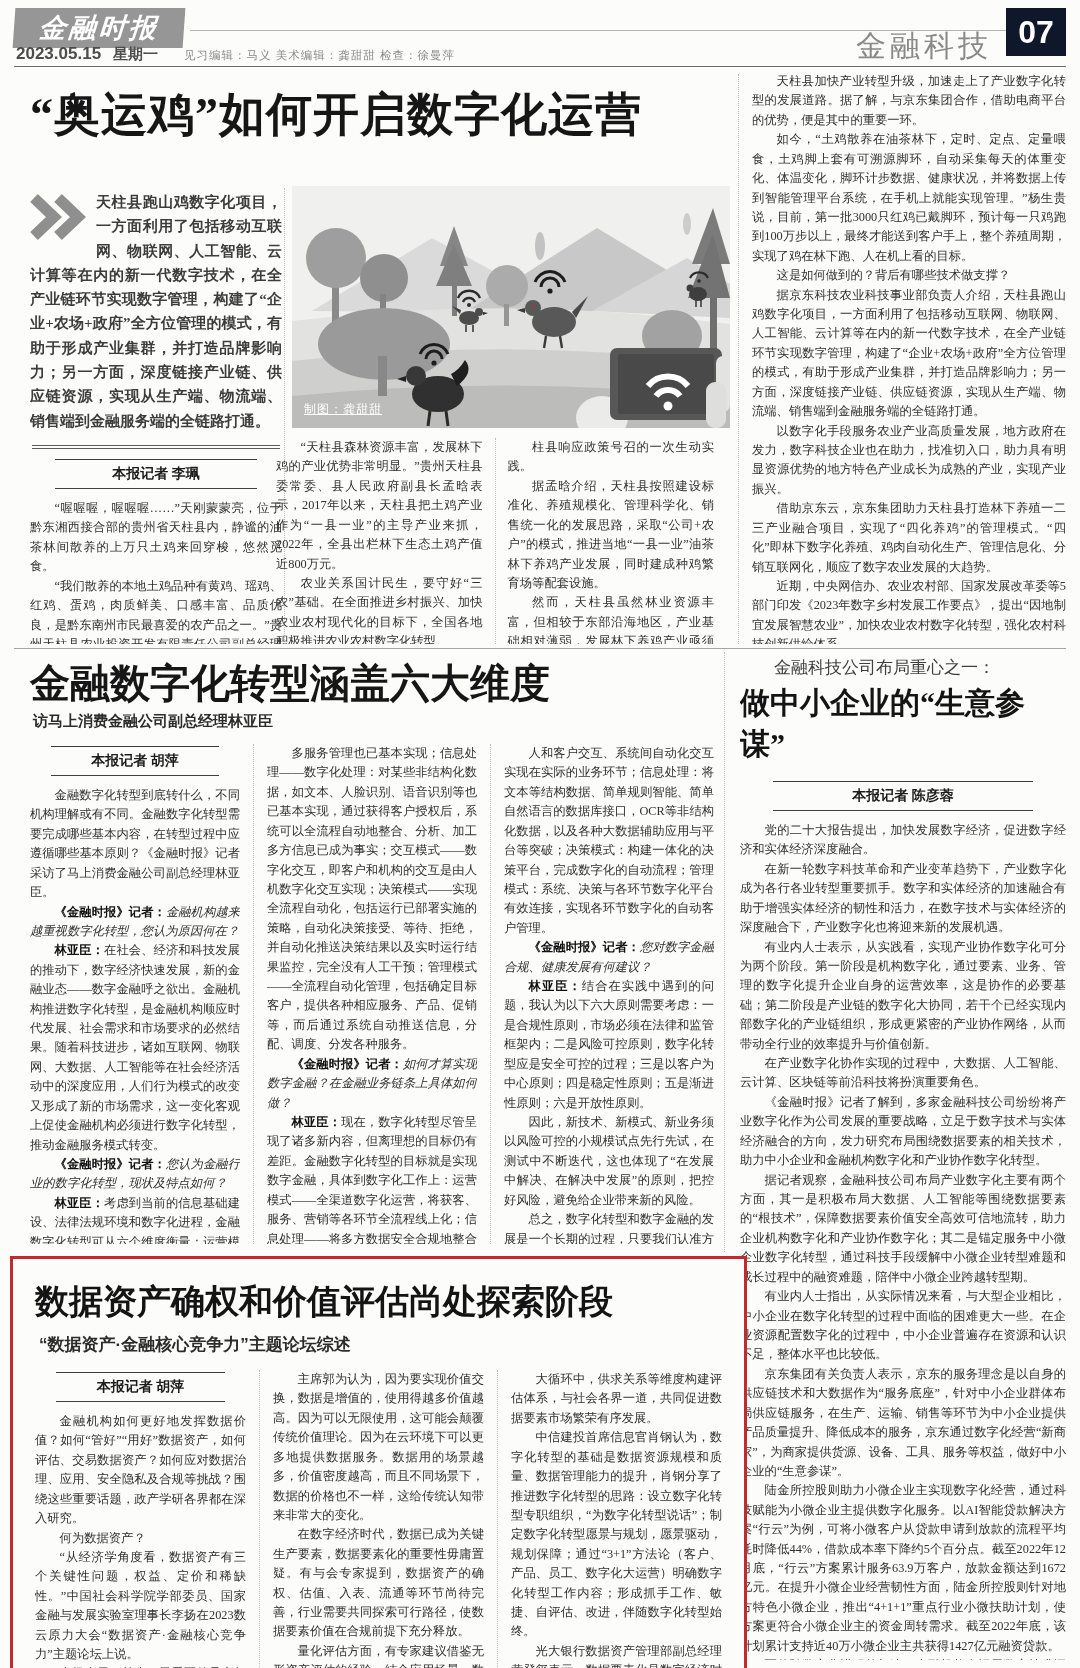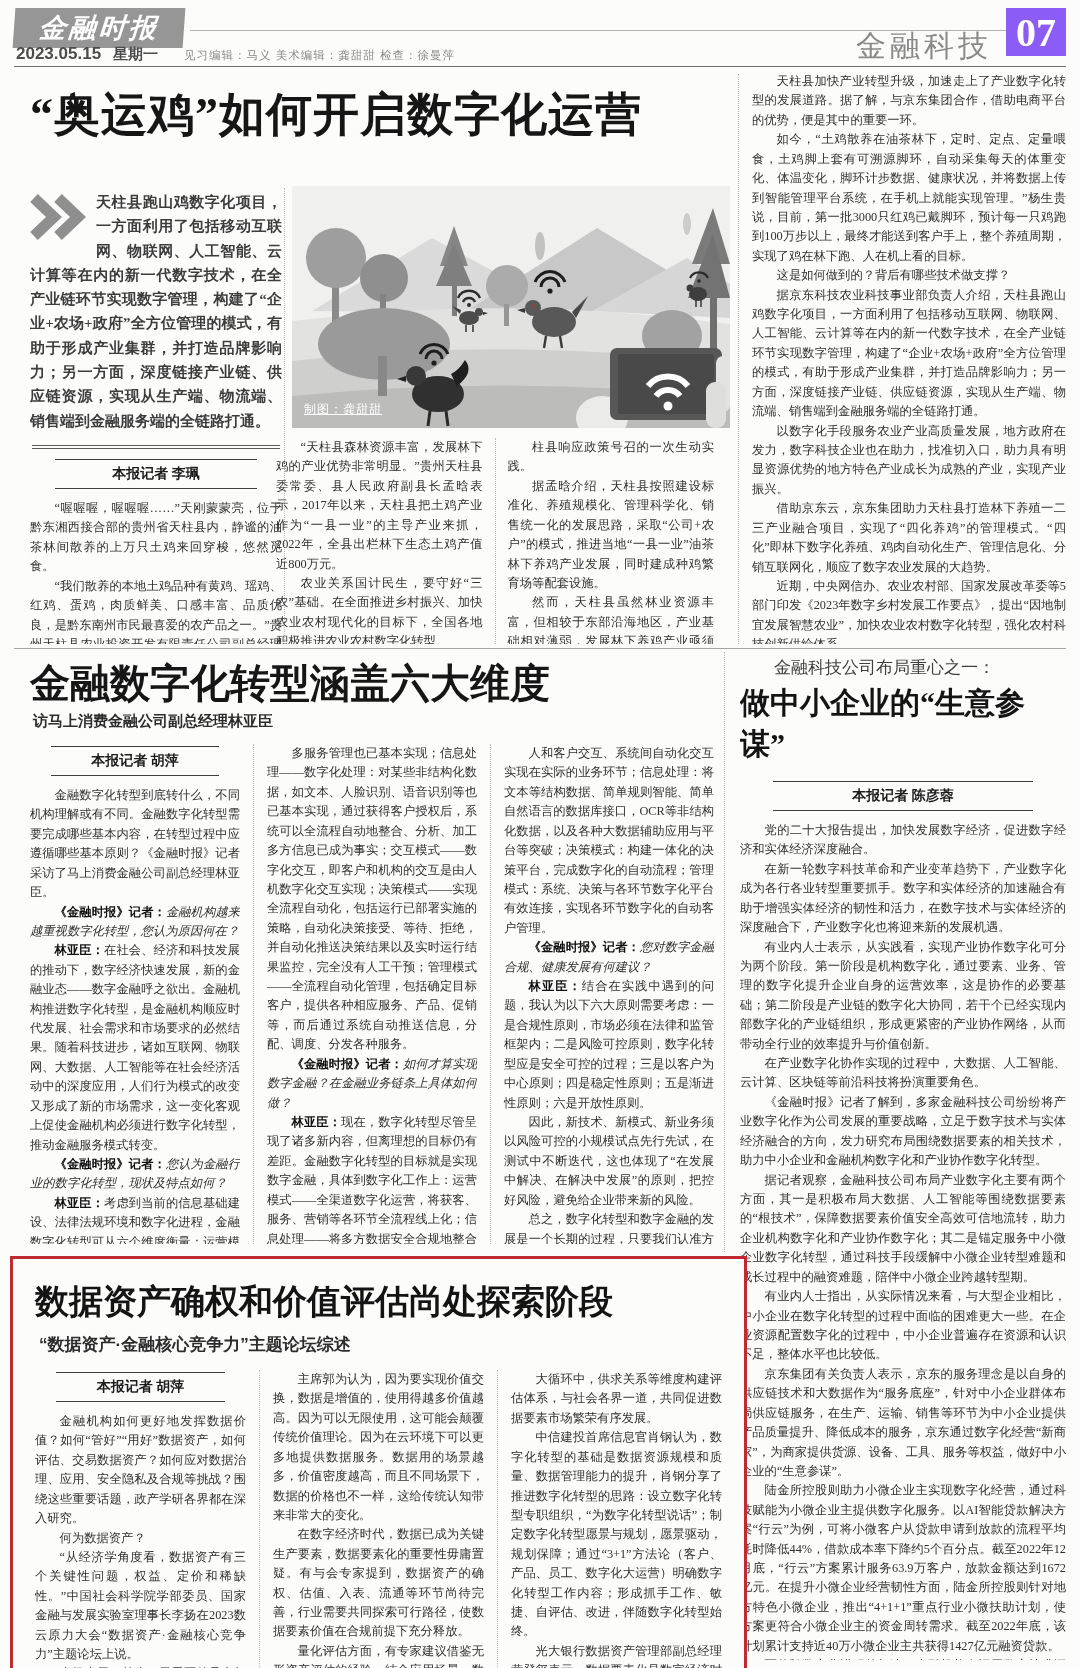--- a/index.html
+++ b/index.html
@@ -9,22 +9,22 @@
   
   .logo-box { position:absolute; left:14px; top:8px; width:170px; height:40px; background:#969696;
               color:#fff; display:flex; align-items:center; justify-content:center;
               font-style:italic; font-weight:bold; font-size:27px; letter-spacing:3px; transform:skewX(-4deg); }
   .logo-rule { position:absolute; left:190px; right:14px; top:30px; height:1px; background:#b3b3b3; }
   .meta-row { position:absolute; left:16px; top:44px; display:flex; align-items:baseline; font-family:"Liberation Sans",sans-serif; }
   .meta-date { font-size:17px; font-weight:bold; color:#4c4c4c; }
   .meta-week { font-size:15px; font-weight:bold; color:#4c4c4c; margin-left:12px; }
   .meta-editors { font-size:11.5px; color:#8a8a8a; margin-left:26px; letter-spacing:1px; }
   .section-label { position:absolute; right:88px; top:26px; font-size:30px; color:#8a8a8a; letter-spacing:4px; font-family:"Liberation Sans",sans-serif; }
-  .page-num { position:absolute; right:14px; top:8px; width:60px; height:48px; background:#8b5cf6; color:#fff;
-              font-size:40px; font-weight:bold; display:flex; align-items:center; justify-content:center; font-family:Liberation Serif, serif; }
+  .page-num { position:absolute; right:14px; top:8px; width:60px; height:48px; background:#0f172a; color:#fff;
+              font-size:32px; font-weight:bold; display:flex; align-items:center; justify-content:center; font-family:Liberation Sans, sans-serif; }
   .header-rule { position:absolute; left:14px; right:14px; top:66px; height:1px; background:#6f6f6f; }
 
   
   .para { font-size:12.3px; line-height:1.58; text-align:justify; text-indent:2em; color:#303030; }
   .para b { font-weight:bold; color:#111; }
   .para.q span { font-style:italic; }
   .byline-block { width:80%; margin:2px auto 10px; text-align:center; font-weight:bold; font-size:14px;
                   border-top:1px solid #3a3a3a; border-bottom:1px solid #404040; padding:5px 0; color:#1d1d1d; }
   .colbody { overflow:hidden; }
 

